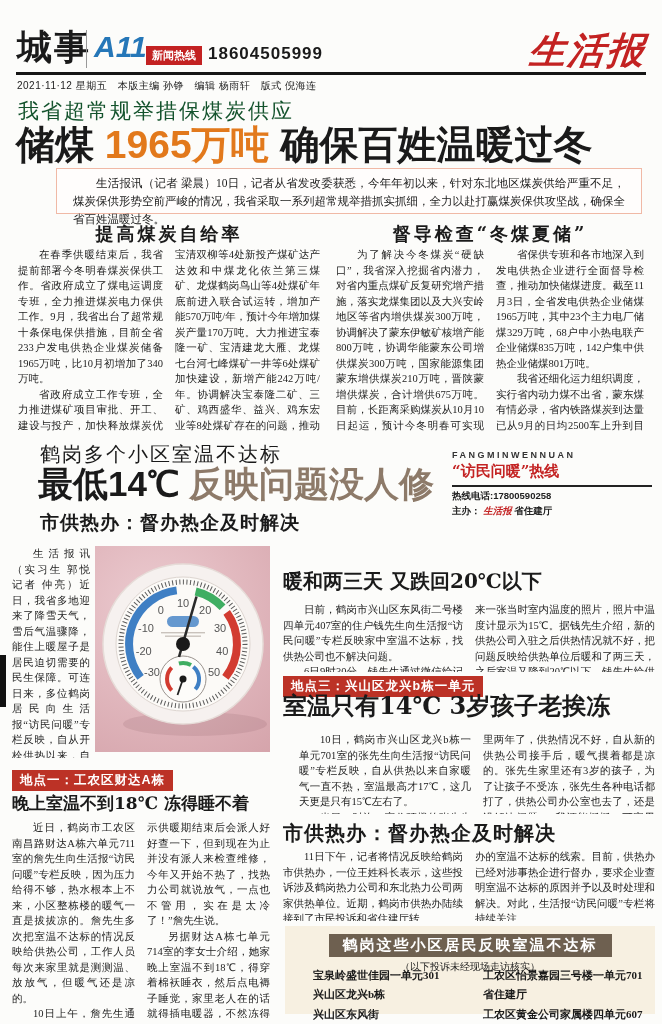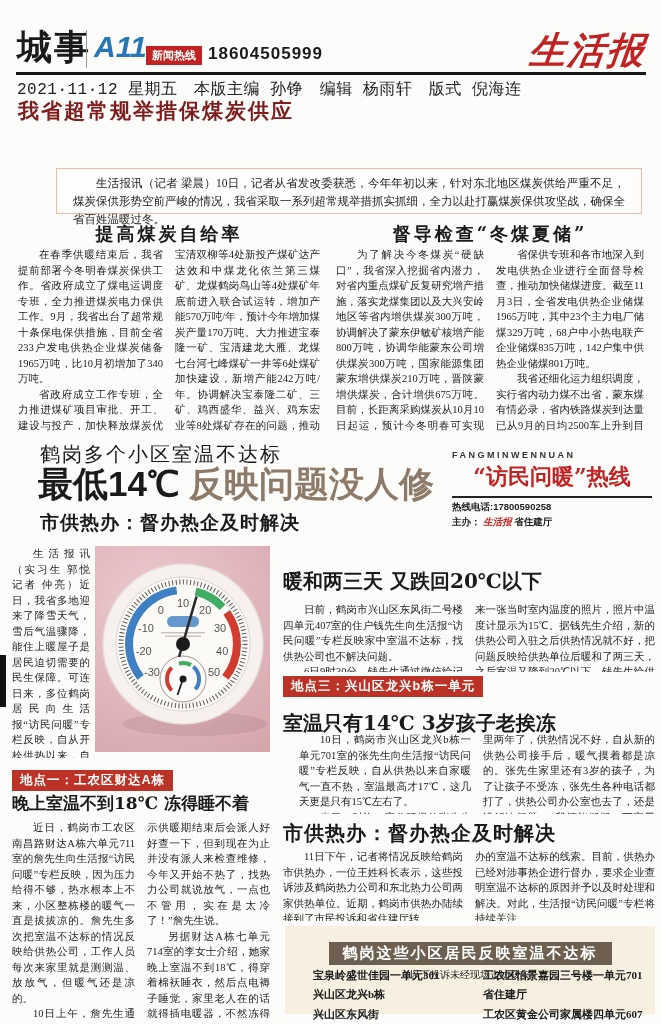--- a/index.html
+++ b/index.html
@@ -12,42 +12,42 @@
   .abs { position:absolute; }
 
   
   .sec-title { font-size:35px; font-weight:900; letter-spacing:2px; font-family:"DejaVu Serif", serif; }
   .vline { width:1px; background:#999; }
   .pageno { color:#2577b8; font-size:30px; font-weight:900; font-style:italic; font-family:"Liberation Sans", sans-serif; }
   .hot-badge { background:#c32222; color:#fff; font-size:11px; font-weight:bold; padding:2px 6px; font-family:"Liberation Sans", sans-serif; }
   .hot-num { font-size:17px; font-weight:900; font-family:"Liberation Sans", sans-serif; letter-spacing:1px; }
   .masthead { color:#c32222; font-size:37px; font-weight:bold; font-style:italic; font-family:"DejaVu Serif", serif; transform:skew(-6deg); letter-spacing:2px; }
   .rule { background:#151515; height:3px; }
-  .dateline { font-size:16px; color:#222; letter-spacing:0.5px; font-family:Liberation Mono, monospace; }
-
-  
-  .kicker1 { font-size:21px; letter-spacing:2px; color:#7f1d1d; font-family:"Liberation Sans", sans-serif;font-weight:bold; }
+  .dateline { font-size:10px; color:#222; letter-spacing:0.5px; font-family:Liberation Sans, sans-serif; }
+
+  
+  .kicker1 { font-size:21px; letter-spacing:2px; color:#14532d; font-family:"Liberation Sans", sans-serif; }
   .headline1 { font-size:39px; font-weight:900; letter-spacing:0px; font-family:"Liberation Sans", sans-serif; white-space:nowrap; }
   .orange { color:#e2791c; }
   .lead-box { border:1px solid #f0b9a6; background:#fffdfc; padding:6px 16px; font-size:11.5px; line-height:1.55; text-align:justify; }
   .lead-box p { margin:0; text-indent:2em; }
   .sub-title { font-size:18px; font-weight:900; text-align:center; letter-spacing:3px; font-family:"DejaVu Serif", serif; }
   .two-col { display:flex; gap:12px; }
   .two-col > div { flex:1; overflow:hidden; }
   .col-body { font-size:10.5px; line-height:1.48; text-align:justify; color:#222; }
   .col-body p { margin:0; text-indent:2em; }
   .col-body p.cont { text-indent:0; }
 
   
   .kicker2 { font-size:20px; letter-spacing:2px; font-family:"Liberation Sans", sans-serif; }
   .headline2 { font-size:35px; font-weight:900; font-family:"Liberation Sans", sans-serif; white-space:nowrap; }
   .brown { color:#8d7a69; }
   .subhead2 { font-size:19px; font-weight:900; font-family:"DejaVu Serif", serif; letter-spacing:1px; }
   .badge-en { font-size:9px; letter-spacing:2.5px; font-weight:bold; color:#333; text-align:left; font-family:"Liberation Sans", sans-serif; }
-  .badge-title { font-size:22px; font-weight:900; color:#c32222; text-align:center; font-family:"DejaVu Serif", serif; margin-top:2px; white-space:nowrap; }
+  .badge-title { font-size:15px; font-weight:900; color:#c32222; text-align:left; font-family:"DejaVu Serif", serif; margin-top:2px; white-space:nowrap; }
   .badge-meta { font-size:9.5px; font-weight:bold; color:#222; font-family:"Liberation Sans", sans-serif; }
   .badge-sep { border-top:2px solid #222; margin:4px 0 3px 0; }
   .red-script { color:#c32222; font-style:italic; font-weight:bold; }
   .loc-bar { display:inline-block; background:#bc3226; color:#fff; font-size:12.5px; font-weight:bold; padding:2px 8px; letter-spacing:1px; font-family:"Liberation Sans", sans-serif; }
   .loc-head { font-weight:900; font-family:"DejaVu Serif", serif; white-space:nowrap; }
 
   
   .cbox { background:#f7f0e1; }
   .cbox-title { display:inline-block; background:#6e6050; color:#fff; font-size:15px; font-weight:900; padding:2px 14px; letter-spacing:2px; font-family:"DejaVu Serif", serif; }
   .cbox-note { font-size:10px; text-align:center; margin-top:3px; }
@@ -66,20 +66,25 @@
   </div>
   <div class="abs vline" style="left:86px; top:30px; height:38px;"></div>
   <div class="abs pageno" style="left:94px; top:30px;">A11</div>
   <div class="abs hot-badge" style="left:146px; top:46px;">新闻热线</div>
   <div class="abs hot-num" style="left:208px; top:44px;">18604505999</div>
   <div class="abs masthead" style="right:16px; top:26px;">生活报</div>
   <div class="abs rule" style="left:16px; top:72px; width:630px;"></div>
   <div class="abs dateline" style="left:17px; top:79px;">2021·11·12 星期五　本版主编 孙铮　编辑 杨雨轩　版式 倪海连</div>
 
   <div class="abs kicker1" style="left:18px; top:97px;">我省超常规举措保煤炭供应</div>
+  <div class="abs headline1" style="left:16px; top:118px;">
+    <span>储煤</span>
+    <span class="orange">1965万吨</span>
+    <span>确保百姓温暖过冬</span>
+  </div>
   <div class="abs lead-box" style="left:56px; top:168px; width:586px; height:46px;">
     <p>生活报讯（记者 梁晨）10日，记者从省发改委获悉，今年年初以来，针对东北地区煤炭供给严重不足，煤炭保供形势空前严峻的情况，我省采取一系列超常规举措抓实抓细，全力以赴打赢煤炭保供攻坚战，确保全省百姓温暖过冬。</p>
   </div>
 
   <div class="abs sub-title" style="left:18px; top:222px; width:302px;">提高煤炭自给率</div>
   <div class="abs two-col col-body" style="left:18px; top:247px; width:302px; height:186px;">
     <div style="height:186px;">
       <p>在春季供暖结束后，我省提前部署今冬明春煤炭保供工作。省政府成立了煤电运调度专班，全力推进煤炭电力保供工作。9月，我省出台了超常规十条保电保供措施，目前全省233户发电供热企业煤炭储备1965万吨，比10月初增加了340万吨。</p>
       <p>省政府成立工作专班，全力推进煤矿项目审批、开工、建设与投产，加快释放煤炭优质产能，提高煤炭自给率。全力推进黑河富忠、</p>
     </div>
@@ -177,42 +182,42 @@
     <div style="height:70px;">
       <p>日前，鹤岗市兴山区东风街二号楼四单元407室的住户钱先生向生活报“访民问暖”专栏反映家中室温不达标，找供热公司也不解决问题。</p>
       <p>6日9时30分，钱先生通过微信给记者传</p>
     </div>
     <div style="height:70px;">
       <p class="cont">来一张当时室内温度的照片，照片中温度计显示为15℃。据钱先生介绍，新的供热公司入驻之后供热情况就不好，把问题反映给供热单位后暖和了两三天，之后室温又降到20℃以下。钱先生给供热公司打电话，对方回复说再等等。</p>
     </div>
   </div>
 
   <div class="abs loc-bar" style="left:283px; top:676px;">地点三：兴山区龙兴b栋一单元</div>
-  <div class="abs loc-head" style="left:283px; top:710px; font-size:20px;">室温只有14℃ 3岁孩子老挨冻</div>
+  <div class="abs loc-head" style="left:283px; top:690px; font-size:24px;">室温只有14℃ 3岁孩子老挨冻</div>
   <div class="abs two-col col-body" style="left:283px; top:732px; width:372px; height:82px;">
     <div style="height:82px;margin-left:16px;">
       <p>10日，鹤岗市兴山区龙兴b栋一单元701室的张先生向生活报“访民问暖”专栏反映，自从供热以来自家暖气一直不热，室温最高才17℃，这几天更是只有15℃左右了。</p>
       <p>当日17时许，家住顶楼的张先生通过微信给记者传来一张当时室内温度的照片，照片中温度计显示为14℃。据张先生介绍，他搬到这</p>
     </div>
     <div style="height:82px;">
       <p class="cont">里两年了，供热情况不好，自从新的供热公司接手后，暖气摸着都是凉的。张先生家里还有3岁的孩子，为了让孩子不受冻，张先生各种电话都打了，供热公司办公室也去了，还是没解决问题。“我还能挺挺，可家里小孩实在受不了啊！在家都得穿棉服，晚上搭电热毯。”张先生说。</p>
     </div>
   </div>
 
   <div class="abs subhead2" style="left:283px; top:820px; font-size:20px;">市供热办：督办热企及时解决</div>
   <div class="abs two-col col-body" style="left:283px; top:849px; width:372px; height:72px;">
     <div style="height:72px;">
       <p>11日下午，记者将情况反映给鹤岗市供热办，一位王姓科长表示，这些投诉涉及鹤岗热力公司和东北热力公司两家供热单位。近期，鹤岗市供热办陆续接到了市民投诉和省住建厅转</p>
     </div>
     <div style="height:72px;">
       <p class="cont">办的室温不达标的线索。目前，供热办已经对涉事热企进行督办，要求企业查明室温不达标的原因并予以及时处理和解决。对此，生活报“访民问暖”专栏将持续关注。</p>
     </div>
   </div>
 
-  <div class="abs cbox" style="left:285px; top:926px; width:370px; height:88px; padding-top:16px;">
+  <div class="abs cbox" style="left:285px; top:926px; width:370px; height:88px; padding-top:8px;">
     <div style="text-align:center;">
       <span class="cbox-title">鹤岗这些小区居民反映室温不达标</span>
     </div>
     <div class="cbox-note">（以下投诉未经现场走访核实）</div>
     <div class="abs cbox-list" style="left:28px; top:40px;">
       <div>宝泉岭盛世佳园一单元301</div>
       <div>兴山区龙兴b栋</div>
       <div>兴山区东风街</div>
     </div>
     <div class="abs cbox-list" style="left:198px; top:40px;">

